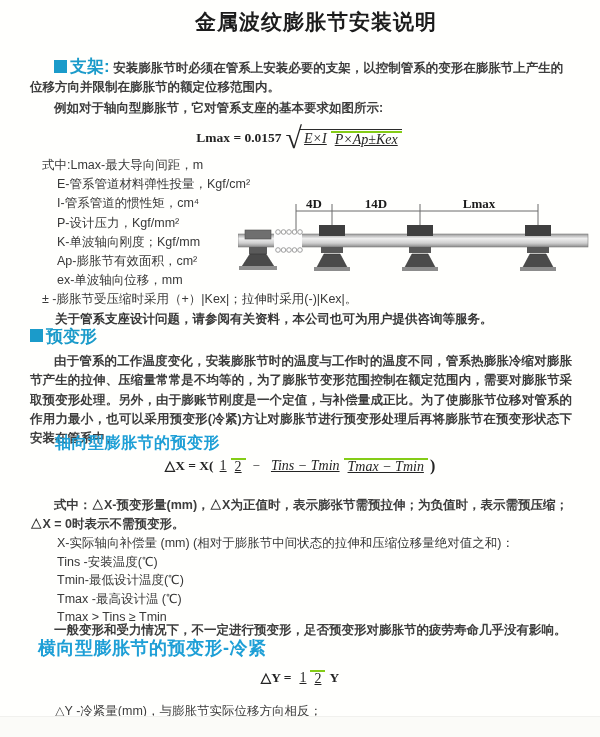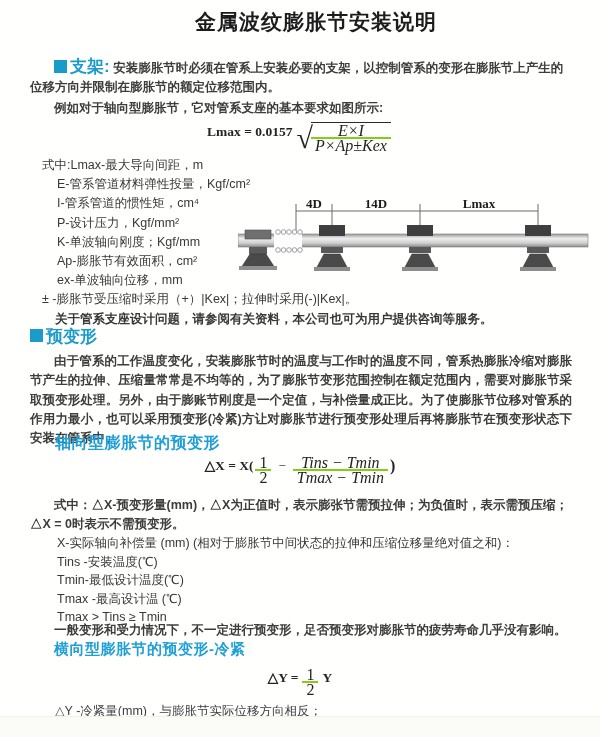--- a/index.html
+++ b/index.html
@@ -23,28 +23,28 @@
   }
   .sec-head { font-size:17px; font-weight:bold; line-height:19px; }
   .h2 { font-size:17px; font-weight:bold; }
   .h3 { font-size:16px; font-weight:bold; letter-spacing:0.5px; }
   .vars { left:42px; width:540px; line-height:19.2px; font-weight:500; color:#383838; }
   .vars .sub { padding-left:15px; }
   .vars .note { padding-left:13px; font-weight:600; }
   .tlines { left:57px; width:520px; line-height:18.6px; font-weight:500; color:#383838; }
   
   .formula {
-    left:0; width:600px; display:flex; justify-content:center; align-items:flex-start;
+    left:0; width:600px; display:flex; justify-content:center; align-items:center;
     font-family:"Liberation Serif", serif; color:#242424;
   }
   .f-lhs, .f-rhs { font-weight:bold; font-size:13.5px; font-style:normal; }
   .f-op { font-size:13px; padding:0 5px; }
   .frac {
-    display:inline-flex; flex-direction:column; align-items:center;
-    font-size:16px; line-height:13px; vertical-align:middle; margin:0 2px;
+    display:inline-flex; flex-direction:row; align-items:center;
+    font-size:14px; line-height:13px; vertical-align:middle; margin:0 2px;text-decoration:underline;
   }
   .frac .den { border-top:2px solid #84cc16; }
   .frac .num, .frac .den { padding:0 4px; }
   .ital { font-style:italic; }
   .rad { display:inline-flex; align-items:center; margin-left:4px; }
   .rad-sign { font-size:30px; font-weight:400; line-height:30px; transform:translateY(1px); }
   .rad .frac { border-top:1.4px solid #2b2b2b; margin-left:-2px; padding-top:1px; }
   .paren { font-size:16px; font-weight:bold; }
   
   .diagram { left:238px; top:196px; width:360px; height:96px; }
@@ -183,21 +183,21 @@
   <div class="abs tlines" style="top:534px;">
     <div>X-实际轴向补偿量 (mm) (相对于膨胀节中间状态的拉伸和压缩位移量绝对值之和)：</div>
     <div>Tins -安装温度(℃)</div>
     <div>Tmin-最低设计温度(℃)</div>
     <div>Tmax -最高设计温 (℃)</div>
     <div>Tmax &gt; Tins ≥ Tmin</div>
   </div>
 
   <div class="abs para indent" style="top:621px;">一般变形和受力情况下，不一定进行预变形，足否预变形对膨胀节的疲劳寿命几乎没有影响。</div>
 
-  <div class="abs h3" style="top:639px; left:54px; font-size:15px; color:#1e9fd6;">横向型膨胀节的预变形-冷紧</div>
+  <div class="abs h3" style="top:639px; left:38px; font-size:18px; color:#1e9fd6;">横向型膨胀节的预变形-冷紧</div>
 
   <div class="abs formula" style="top:668px;">
     <span class="f-lhs">△Y =</span>
     <span class="frac" style="margin:0 4px;">
       <span class="num">1</span>
       <span class="den">2</span>
     </span>
     <span class="f-rhs">Y</span>
   </div>
 

